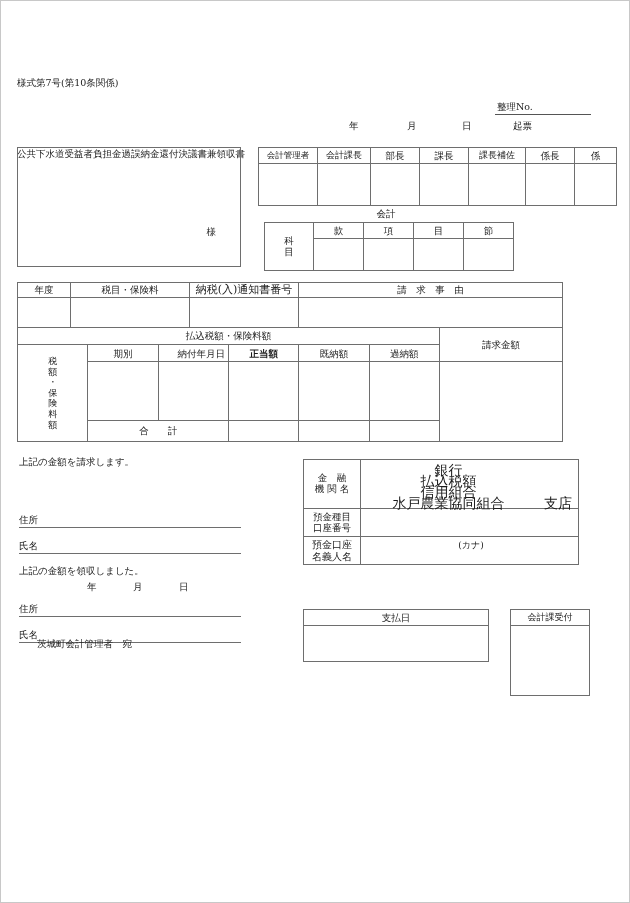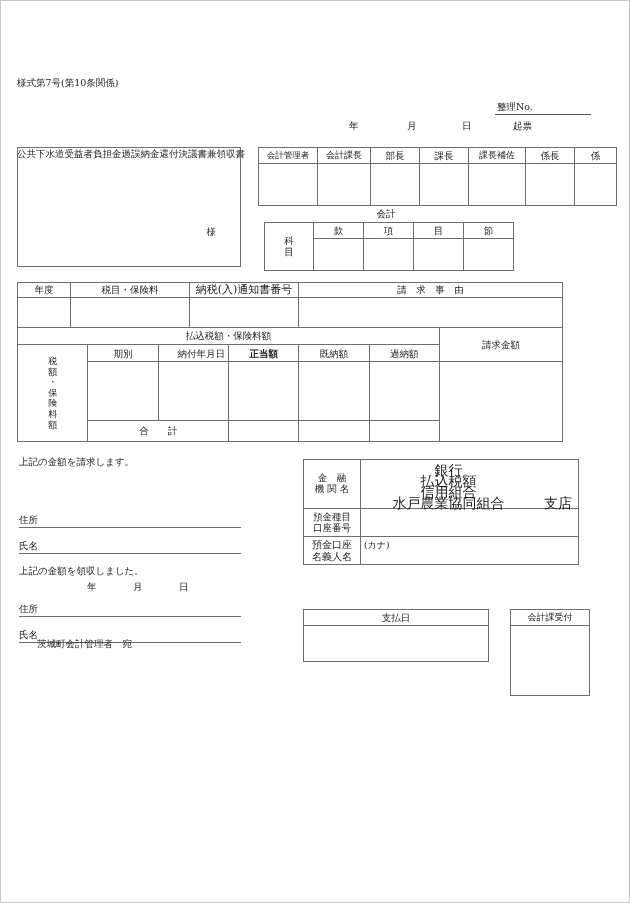--- a/index.html
+++ b/index.html
@@ -241,21 +241,21 @@
         </td>
         <td class="blank"></td>
       </tr>
       <tr style="height:28px;">
         <td>
           <div class="stack" style="font-size:10px;">
             <div>預金口座</div>
             <div>名義人名</div>
           </div>
         </td>
-        <td class="lead" style="text-align:left; vertical-align:top; padding-top:3px !important; font-size:9px;">(カナ)</td>
+        <td class="lead" style="text-align:center; vertical-align:top; padding-top:3px !important; font-size:9px;">(カナ)</td>
       </tr>
     </tbody>
       </table>
   </div>
 
   <div class="abs" style="left:302px; top:608px; width:186px; height:52px;">
     <table class="grid">
       <tbody>
           <tr style="height:16px;">
         <td>支払日</td>

